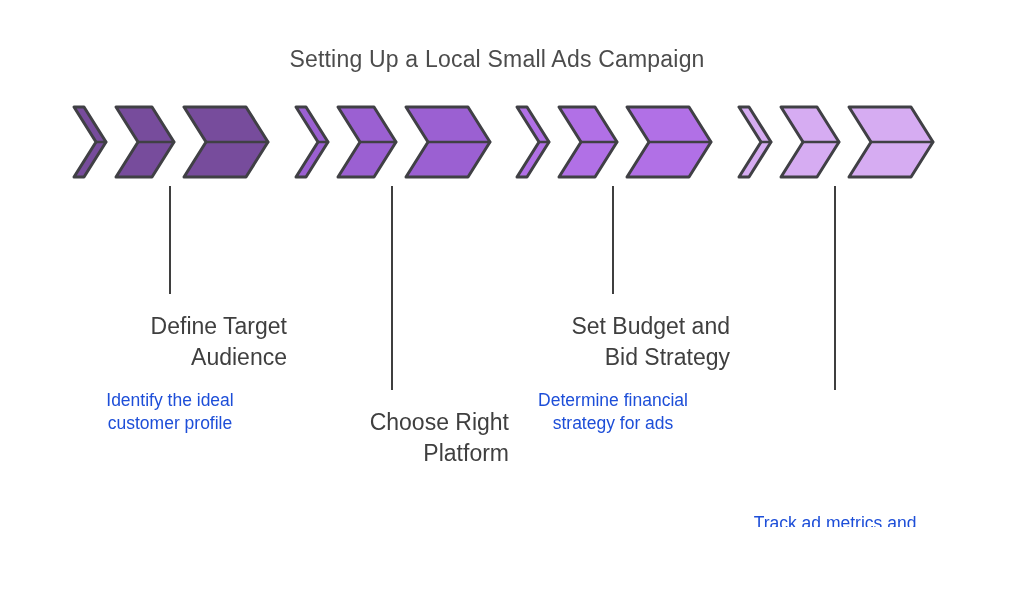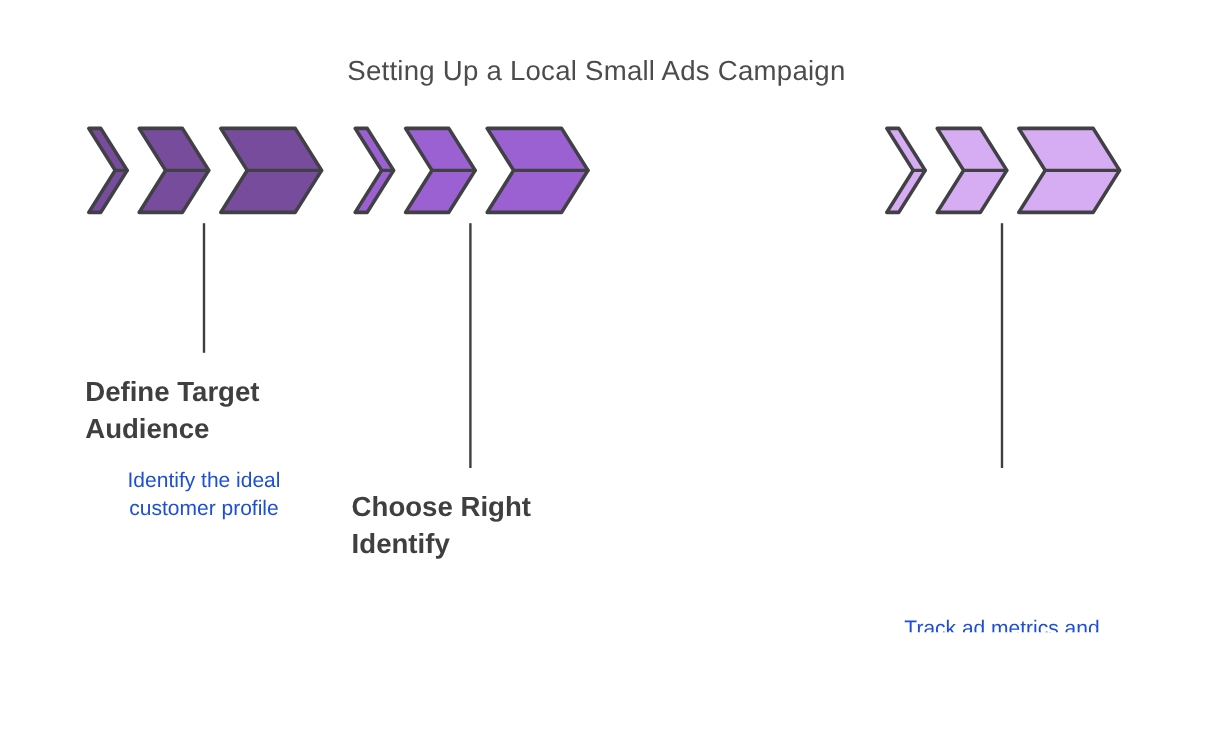--- a/index.html
+++ b/index.html
@@ -62,27 +62,27 @@
     left: 114px;
     top: 186px;
     width: 2px;
     background: var(--connector-color, #3f3f3f);
   }
   .connector.short { height: 108px; }
   .connector.long  { height: 204px; }
 
   .stage-heading {
     position: absolute;
-    left: 16px;
+    left: 2px;
     width: 230px;
     margin: 0;
-    text-align: left;
+    text-align: right;
     font-size: 23px;
     line-height: 31px;
-    font-weight: 700;
+    font-weight: 400;
     color: #3f3f3f;
     white-space: pre-line;
   }
   .stage-desc {
     position: absolute;
     left: 0;
     width: 230px;
     margin: 0;
     text-align: center;
     font-size: 17.5px;
@@ -124,23 +124,38 @@
     <svg class="chevrons" viewBox="0 0 196 76">
       <polygon points="2,3 12,3 34,38 12,73 2,73 24,38"></polygon>
       <line x1="24" y1="38" x2="34" y2="38"></line>
       <polygon points="44,3 80,3 102,38 80,73 44,73 66,38"></polygon>
       <line x1="66" y1="38" x2="102" y2="38"></line>
       <polygon points="112,3 174,3 196,38 174,73 112,73 134,38"></polygon>
       <line x1="134" y1="38" x2="196" y2="38"></line>
     </svg>
     <div class="connector long"></div>
     <h2 class="stage-heading">Choose Right
-Identify</h2>
+Platform</h2>
   </div>
 
+  <div class="stage s2" style="--chev: #b170e6;">
+    <svg class="chevrons" viewBox="0 0 196 76">
+      <polygon points="2,3 12,3 34,38 12,73 2,73 24,38"></polygon>
+      <line x1="24" y1="38" x2="34" y2="38"></line>
+      <polygon points="44,3 80,3 102,38 80,73 44,73 66,38"></polygon>
+      <line x1="66" y1="38" x2="102" y2="38"></line>
+      <polygon points="112,3 174,3 196,38 174,73 112,73 134,38"></polygon>
+      <line x1="134" y1="38" x2="196" y2="38"></line>
+    </svg>
+    <div class="connector short"></div>
+    <h2 class="stage-heading">Set Budget and
+Bid Strategy</h2>
+    <p class="stage-desc">Determine financial
+strategy for ads</p>
+  </div>
 
   <div class="stage s3" style="--chev: #d6acf2;">
     <svg class="chevrons" viewBox="0 0 196 76">
       <polygon points="2,3 12,3 34,38 12,73 2,73 24,38"></polygon>
       <line x1="24" y1="38" x2="34" y2="38"></line>
       <polygon points="44,3 80,3 102,38 80,73 44,73 66,38"></polygon>
       <line x1="66" y1="38" x2="102" y2="38"></line>
       <polygon points="112,3 174,3 196,38 174,73 112,73 134,38"></polygon>
       <line x1="134" y1="38" x2="196" y2="38"></line>
     </svg>

